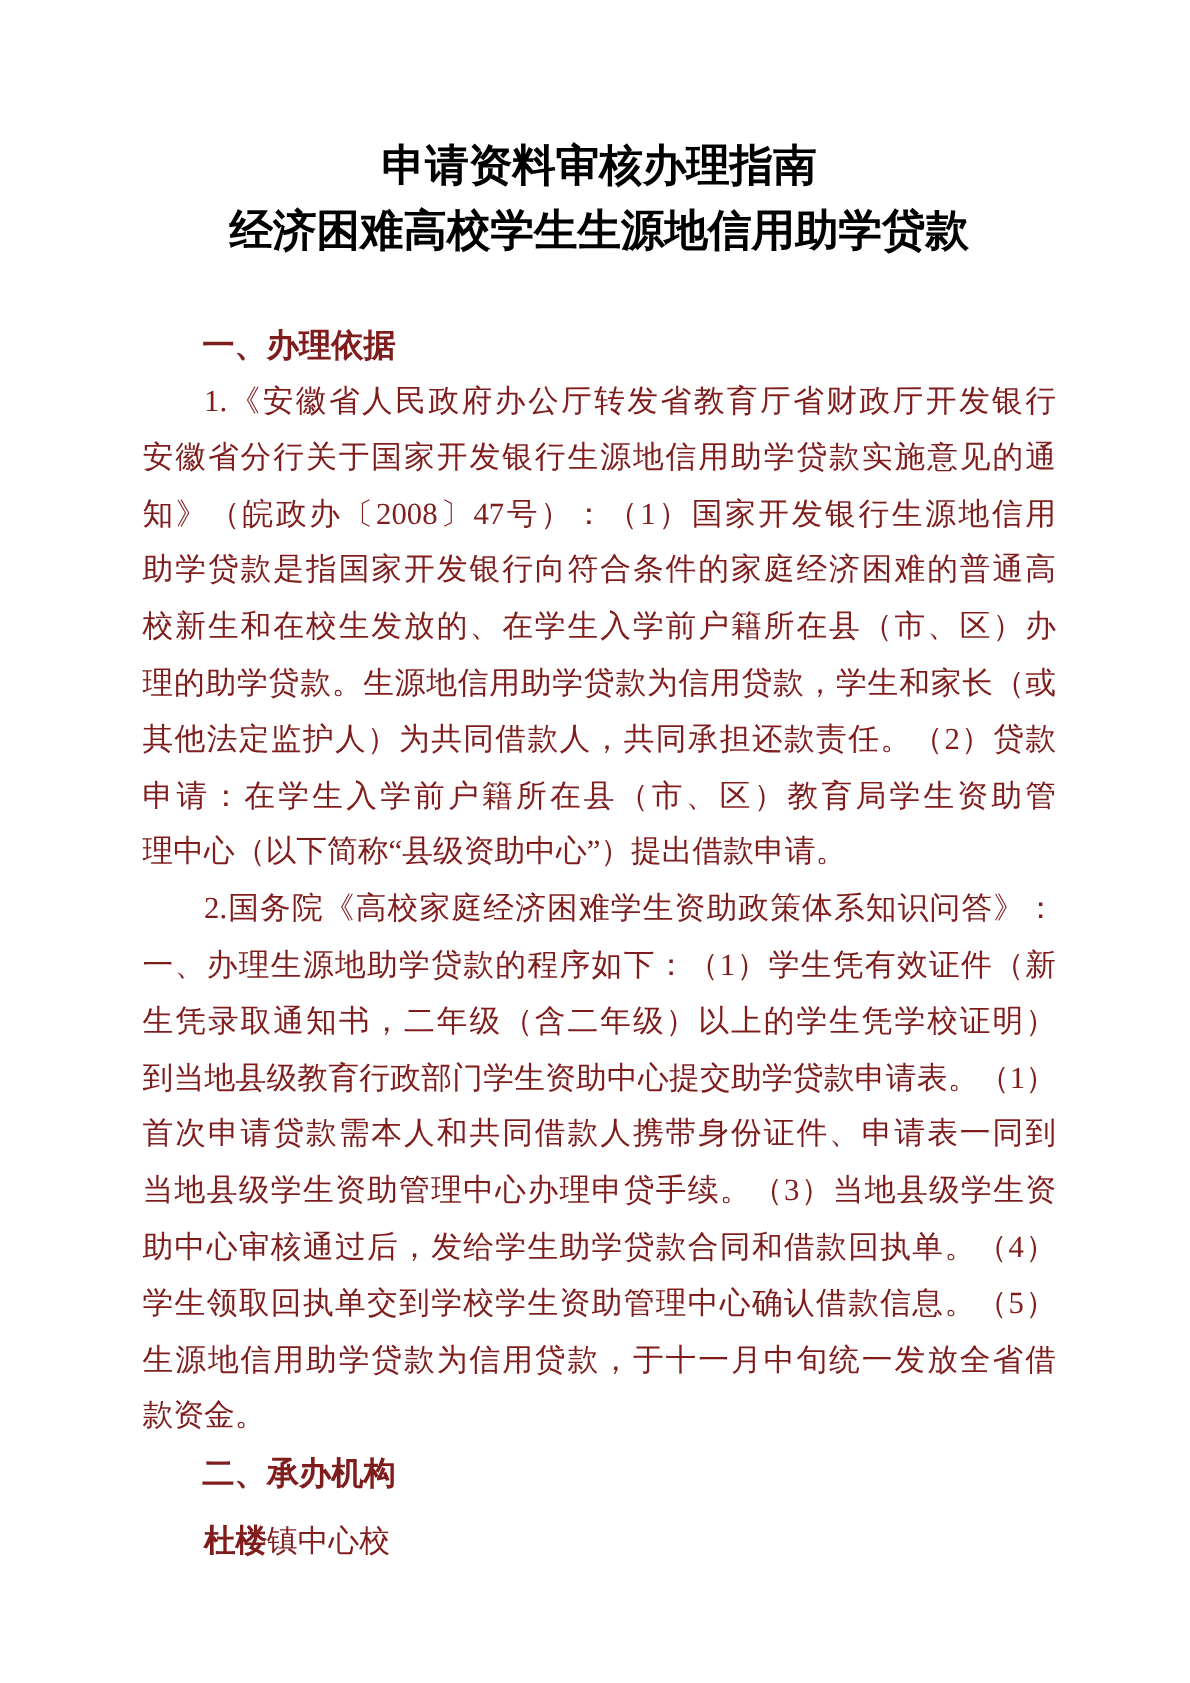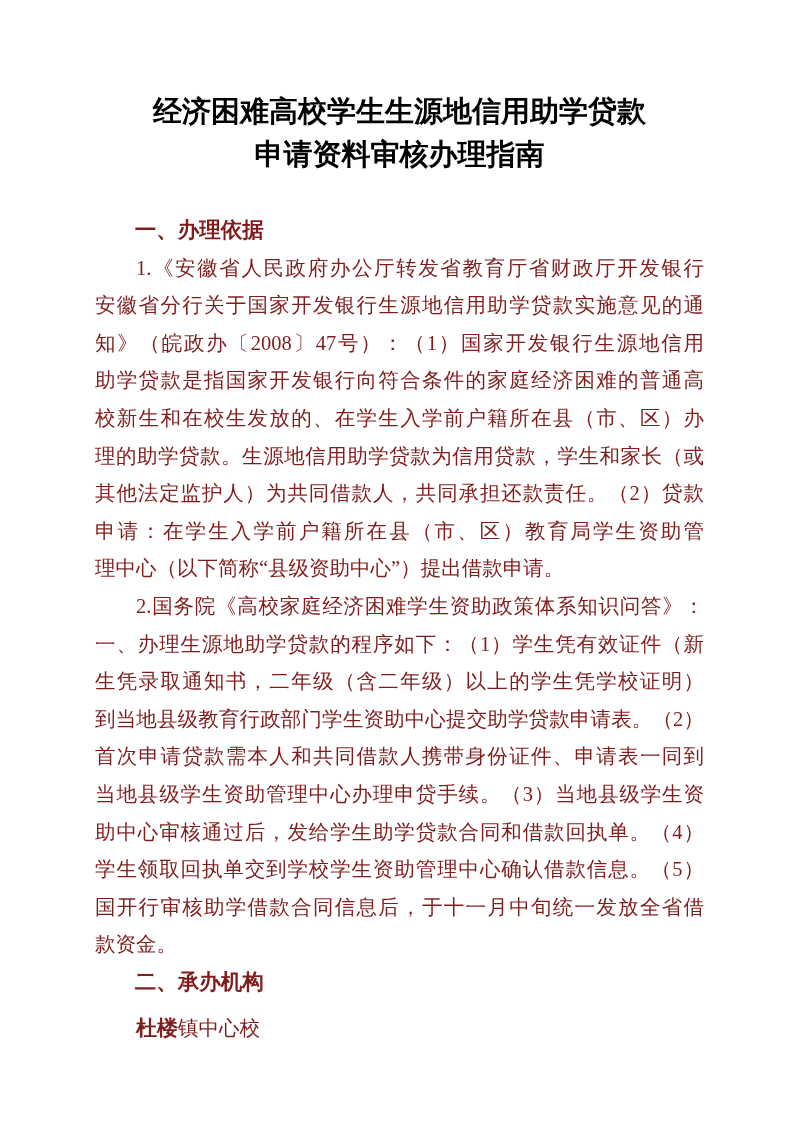--- a/index.html
+++ b/index.html
@@ -64,22 +64,22 @@
     font-weight: 700;
     font-size: 21px;
   }
 </style>
 </head>
 <body>
 
 <div class="page">
 
   <div class="doc-title">
+    <div>申请资料审核办理指南</div>
     <div>经济困难高校学生生源地信用助学贷款</div>
-    <div>申请资料审核办理指南</div>
   </div>
 
   <div class="body-text">
 
     <div class="heading">一、办理依据</div>
 
     <div class="para">
       <div class="line indent">1.《安徽省人民政府办公厅转发省教育厅省财政厅开发银行</div>
       <div class="line">安徽省分行关于国家开发银行生源地信用助学贷款实施意见的通</div>
       <div class="line">知》（皖政办〔2008〕47号）：（1）国家开发银行生源地信用</div>
@@ -88,26 +88,26 @@
       <div class="line">理的助学贷款。生源地信用助学贷款为信用贷款，学生和家长（或</div>
       <div class="line">其他法定监护人）为共同借款人，共同承担还款责任。（2）贷款</div>
       <div class="line">申请：在学生入学前户籍所在县（市、区）教育局学生资助管</div>
       <div class="line last">理中心（以下简称“县级资助中心”）提出借款申请。</div>
     </div>
 
     <div class="para">
       <div class="line indent">2.国务院《高校家庭经济困难学生资助政策体系知识问答》：</div>
       <div class="line">一、办理生源地助学贷款的程序如下：（1）学生凭有效证件（新</div>
       <div class="line">生凭录取通知书，二年级（含二年级）以上的学生凭学校证明）</div>
-      <div class="line">到当地县级教育行政部门学生资助中心提交助学贷款申请表。（2）</div>
+      <div class="line">到当地县级教育行政部门学生资助中心提交助学贷款申请表。（1）</div>
       <div class="line">首次申请贷款需本人和共同借款人携带身份证件、申请表一同到</div>
       <div class="line">当地县级学生资助管理中心办理申贷手续。（3）当地县级学生资</div>
       <div class="line">助中心审核通过后，发给学生助学贷款合同和借款回执单。（4）</div>
       <div class="line">学生领取回执单交到学校学生资助管理中心确认借款信息。（5）</div>
-      <div class="line">国开行审核助学借款合同信息后，于十一月中旬统一发放全省借</div>
+      <div class="line">生源地信用助学贷款为信用贷款，于十一月中旬统一发放全省借</div>
       <div class="line last">款资金。</div>
     </div>
 
     <div class="heading">二、承办机构</div>
 
     <div class="org-line"><span class="org-bold">杜楼</span><span>镇中心校</span></div>
 
   </div>
 
 </div>

